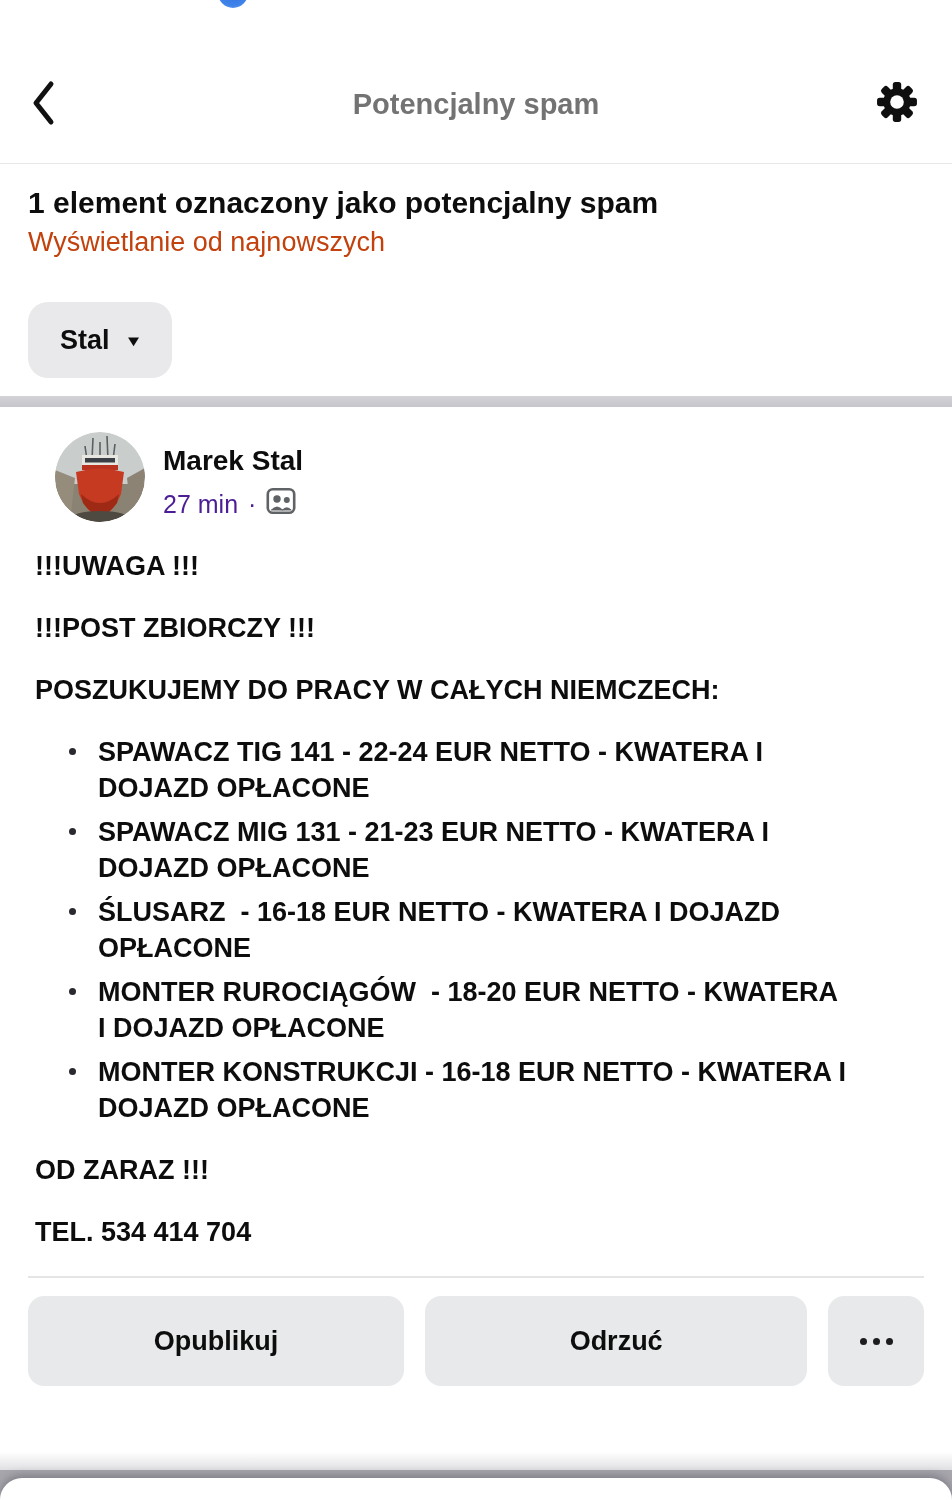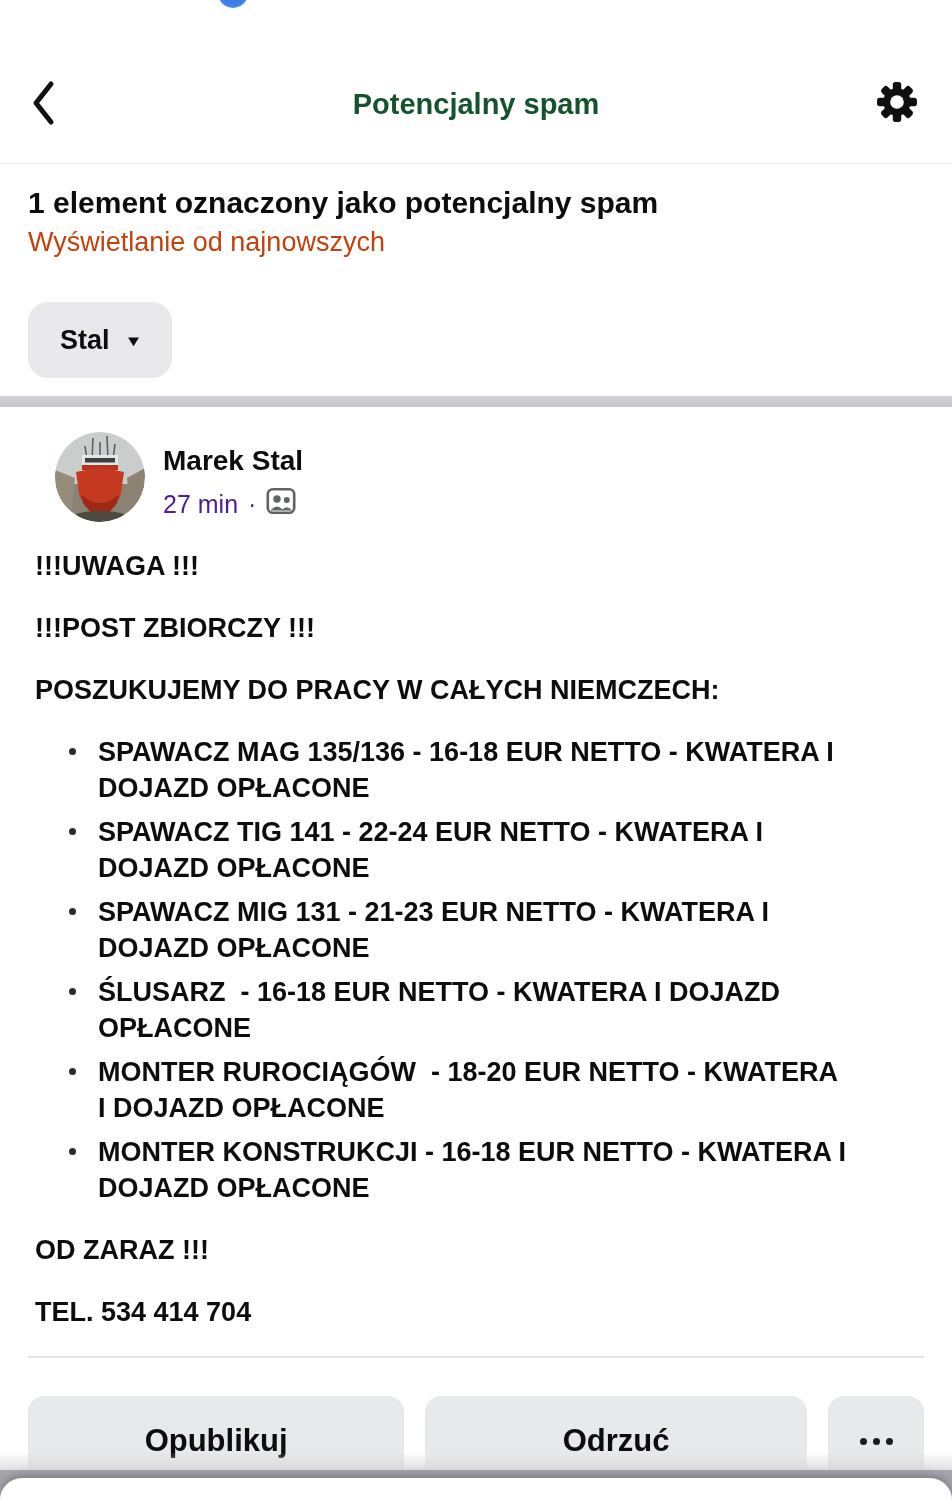--- a/index.html
+++ b/index.html
@@ -8,21 +8,21 @@
     background:#ffffff;overflow:hidden;
     font-family:"Liberation Sans","DejaVu Sans",sans-serif;
     color:#111;
   }
   
   .spinner{position:absolute;left:218px;top:-22px;width:30px;height:30px;border-radius:50%;
     background:radial-gradient(circle at 50% 35%,#2f6bd8 0%,#3f83ea 70%,#7fb0f2 100%);}
   
   .nav{position:relative;height:163px;border-bottom:1px solid #e7e7e9;}
   .back-btn{position:absolute;left:30px;top:80px;width:48px;height:48px;display:flex;align-items:center;justify-content:flex-start;background:none;border:none;cursor:pointer;padding:0;}
-  .nav-title{position:absolute;left:0;right:0;top:88px;text-align:center;font-size:29px;font-weight:700;color:#14532d;}
+  .nav-title{position:absolute;left:0;right:0;top:88px;text-align:center;font-size:29px;font-weight:700;color:#737373;}
   .settings-btn{position:absolute;right:33px;top:81px;width:44px;height:44px;background:none;border:none;cursor:pointer;padding:0;}
   
   .header{padding:22px 20px 0 28px;}
   .results-count{font-size:30px;font-weight:700;line-height:34px;color:#0d0d0d;}
   .sort-order{margin-top:6px;font-size:27px;line-height:32px;color:#c2410c;}
   .filter-btn{margin-top:44px;display:inline-flex;align-items:center;gap:16px;height:76px;padding:0 32px;
     background:#e9e9eb;border:none;border-radius:20px;cursor:pointer;
     font-family:inherit;font-size:27px;font-weight:700;color:#0d0d0d;}
   .filter-caret{font-size:15px;line-height:1;transform:scaleX(1.25);}
   .section-band{margin-top:18px;height:11px;background:linear-gradient(#d4d3d8,#c6c5cb);}
@@ -37,22 +37,22 @@
   .para{margin:26px 0;}
   .job-list{list-style:none;margin:14px 0 0 0;padding:0;}
   .job-item{position:relative;padding-left:63px;margin:0 0 8px 0;}
   .job-item .bullet-dot{position:absolute;left:34px;top:14px;width:7px;height:7px;border-radius:50%;background:#2a2a2e;}
   .job-text{white-space:pre-wrap;}
   .closing{margin:26px 0;}
   .post-divider{height:2px;background:#e5e5e7;margin:20px 28px 0 28px;}
   
   .actions{display:flex;gap:21px;padding:18px 28px 0 28px;}
   .action-btn{height:90px;background:#e8e9eb;border:none;border-radius:16px;cursor:pointer;
-    font-family:inherit;font-size:31px;font-weight:700;color:#0d0d0d;
-    display:flex;align-items:center;justify-content:center;margin-top:20px;}
+    font-family:inherit;font-size:27px;font-weight:700;color:#0d0d0d;
+    display:flex;align-items:center;justify-content:center;}
   .btn-publish{width:394px;}
   .btn-reject{width:400px;}
   .btn-more{width:100px;gap:6px;}
   .dot{width:7px;height:7px;border-radius:50%;background:#1c1c1e;}
   
   .card-fade{position:absolute;left:0;right:0;top:1452px;height:22px;background:linear-gradient(rgba(255,255,255,0),#d9d9dd);}
   .page-behind{position:absolute;left:0;right:0;top:1470px;bottom:0;background:#a8a6ad;}
   .next-sheet{position:absolute;left:0;right:0;top:1478px;bottom:0;background:#ffffff;
     border-radius:30px 30px 0 0;box-shadow:0 -3px 8px rgba(50,50,60,0.35);}
 </style>
@@ -141,21 +141,20 @@
           </span>
         </div>
       </div>
     </div>
 
     <div class="post-body">
       <p class="para">!!!UWAGA !!!</p>
       <p class="para">!!!POST ZBIORCZY !!!</p>
       <p class="para">POSZUKUJEMY DO PRACY W CAŁYCH NIEMCZECH:</p>
       <ul class="job-list">
-        <li class="job-item"><span class="bullet-dot"></span><span class="job-text">SPAWACZ MAG 135/136 - 16-18 EUR NETTO - KWATERA I DOJAZD OPŁACONE</span></li>
         <li class="job-item"><span class="bullet-dot"></span><span class="job-text">SPAWACZ TIG 141 - 22-24 EUR NETTO - KWATERA I DOJAZD OPŁACONE</span></li>
         <li class="job-item"><span class="bullet-dot"></span><span class="job-text">SPAWACZ MIG 131 - 21-23 EUR NETTO - KWATERA I DOJAZD OPŁACONE</span></li>
         <li class="job-item"><span class="bullet-dot"></span><span class="job-text">ŚLUSARZ  - 16-18 EUR NETTO - KWATERA I DOJAZD OPŁACONE</span></li>
         <li class="job-item"><span class="bullet-dot"></span><span class="job-text">MONTER RUROCIĄGÓW  - 18-20 EUR NETTO - KWATERA I DOJAZD OPŁACONE</span></li>
         <li class="job-item"><span class="bullet-dot"></span><span class="job-text">MONTER KONSTRUKCJI - 16-18 EUR NETTO - KWATERA I DOJAZD OPŁACONE</span></li>
       </ul>
       <p class="closing">OD ZARAZ !!!</p>
       <p class="closing">TEL. 534 414 704</p>
     </div>
 

